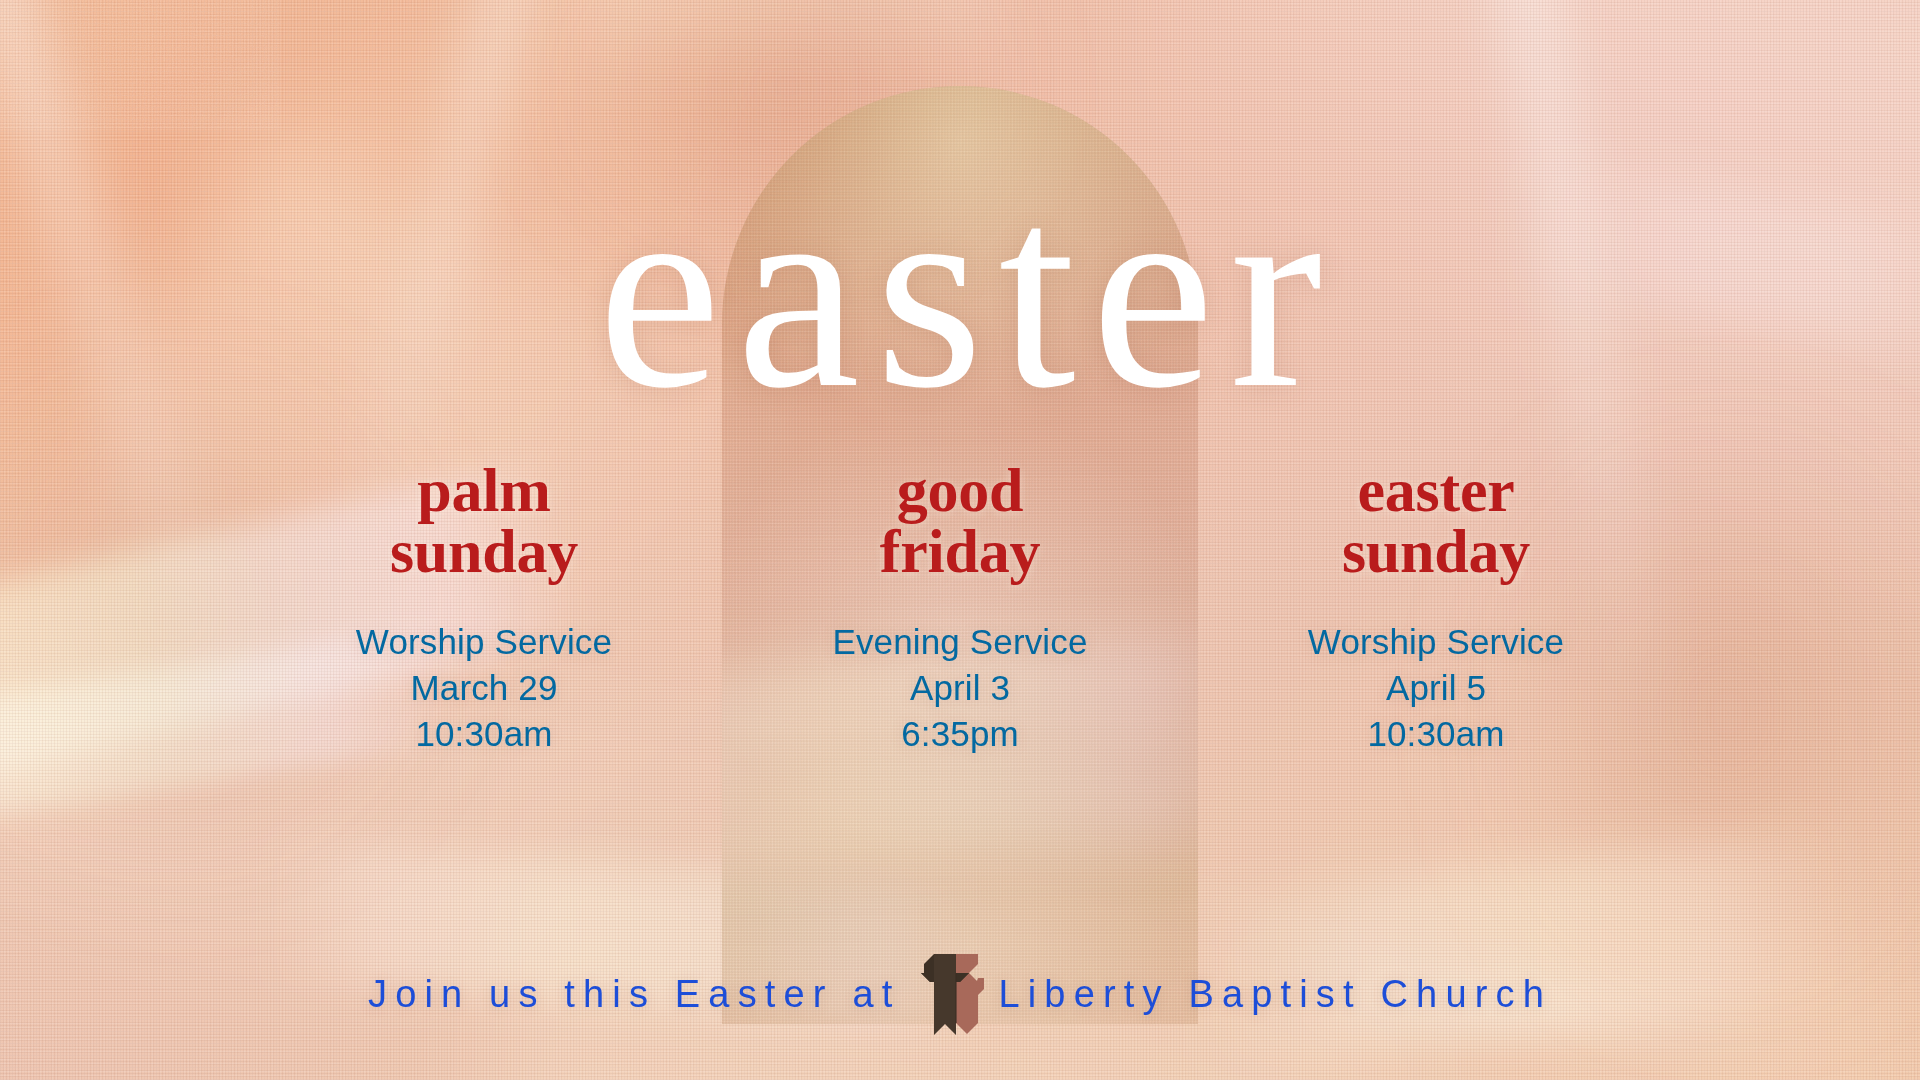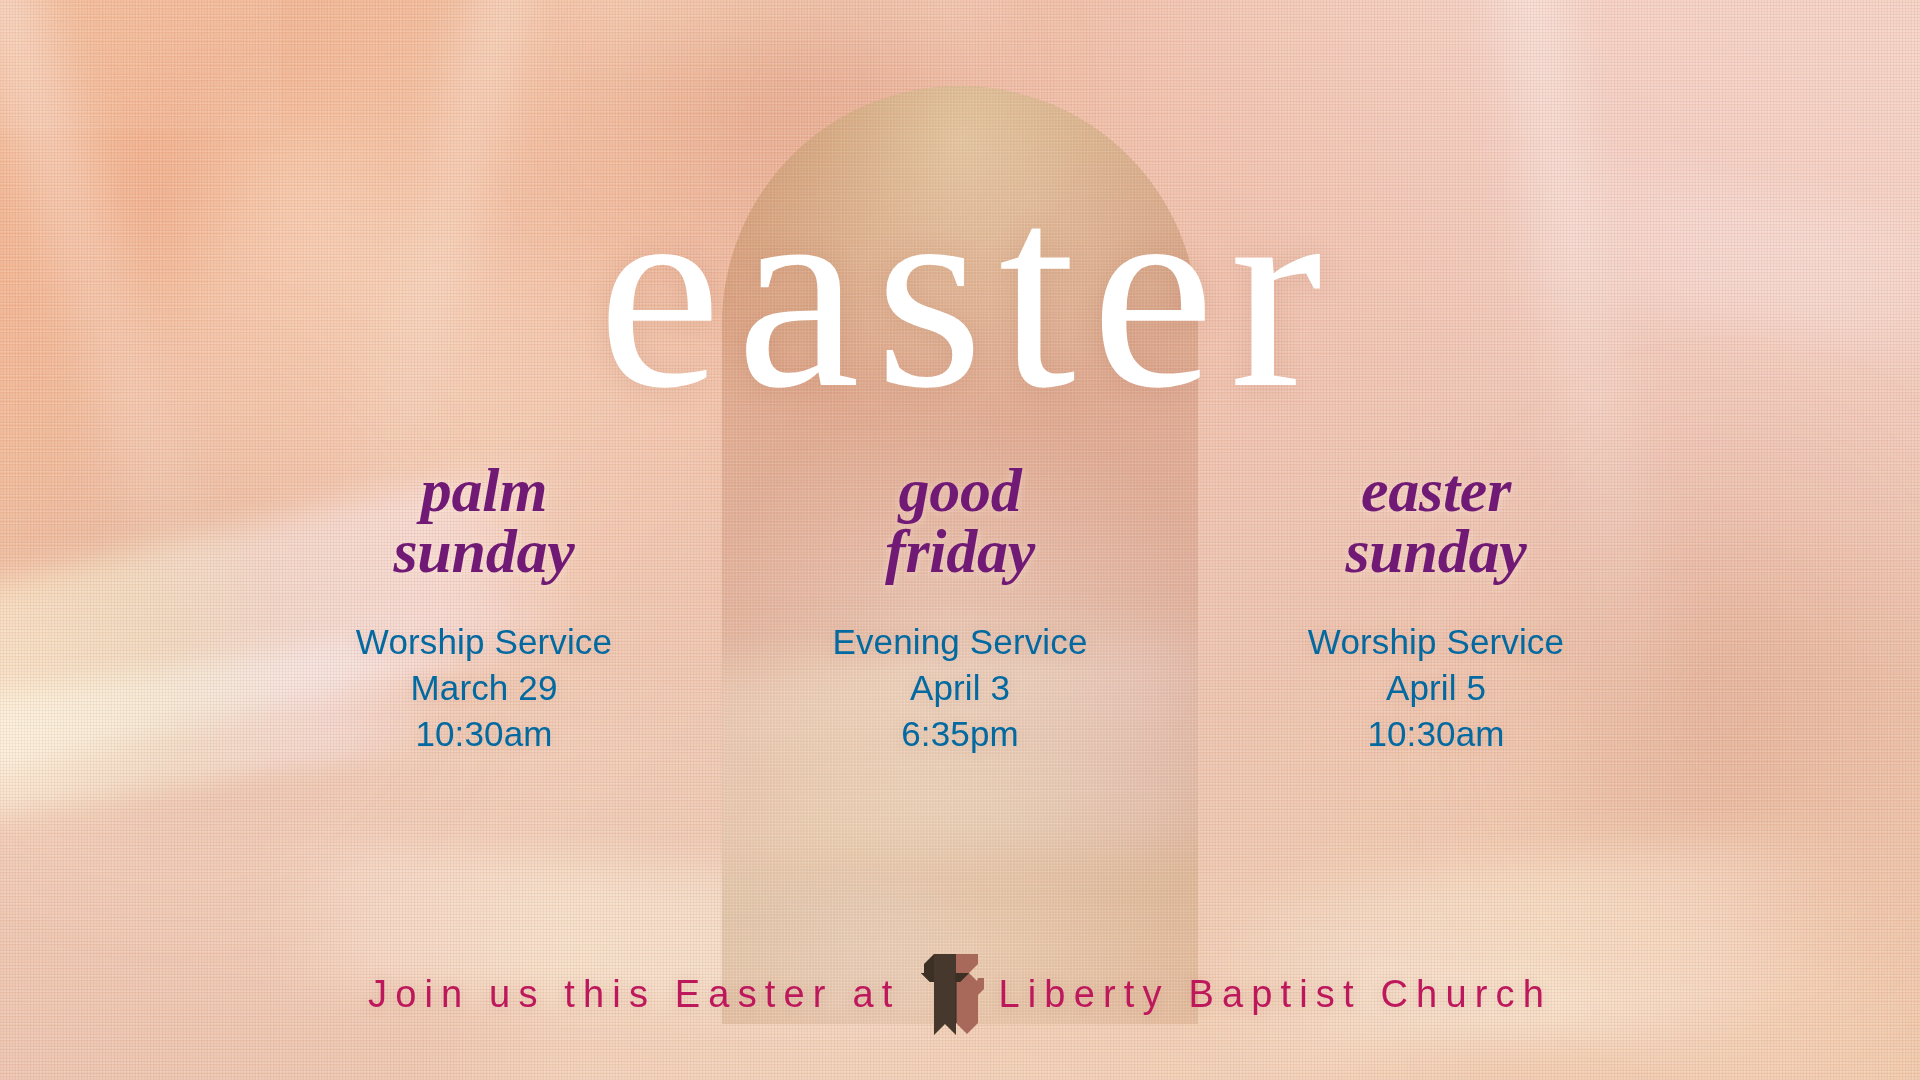--- a/index.html
+++ b/index.html
@@ -214,25 +214,24 @@
   .col{
     width:476px;
     text-align:center;
   }
 
   .col-title{
     font-family:"Liberation Serif", "DejaVu Serif", serif;
     font-weight:700;
     font-size:62px;
     line-height:.99;
-    color:#701a75;
+    color:#b91c1c;
     letter-spacing:-.004em;
     text-shadow:0 2px 10px rgba(255,244,232,.42);
     white-space:pre-line;
-    font-style:italic;
   }
 
   .col-details{
     margin-top:36px;
     font-family:"Liberation Sans", sans-serif;
     font-weight:300;
     font-size:35px;
     line-height:1.32;
     color:#0369a1;
     letter-spacing:.004em;
@@ -247,21 +246,21 @@
     display:flex;
     justify-content:center;
     align-items:center;
     gap:0;
   }
   .tag-text{
     font-family:"Liberation Sans", sans-serif;
     font-weight:500;
     font-size:38px;
     letter-spacing:.215em;
-    color:#be185d;
+    color:#1d4ed8;
     white-space:pre;
     text-shadow:0 1px 12px rgba(160,106,82,.22);
   }
   .tag-text.left{ padding-right:12px; }
   .tag-text.right{ padding-left:14px;text-align:center; }
 
   #logo{
     width:72px; height:84px;
     flex:0 0 auto;
     display:block;

